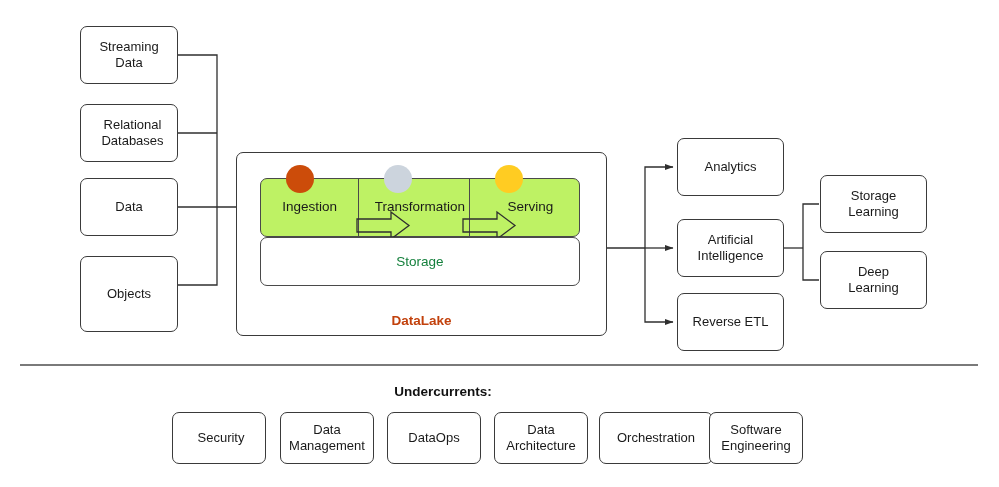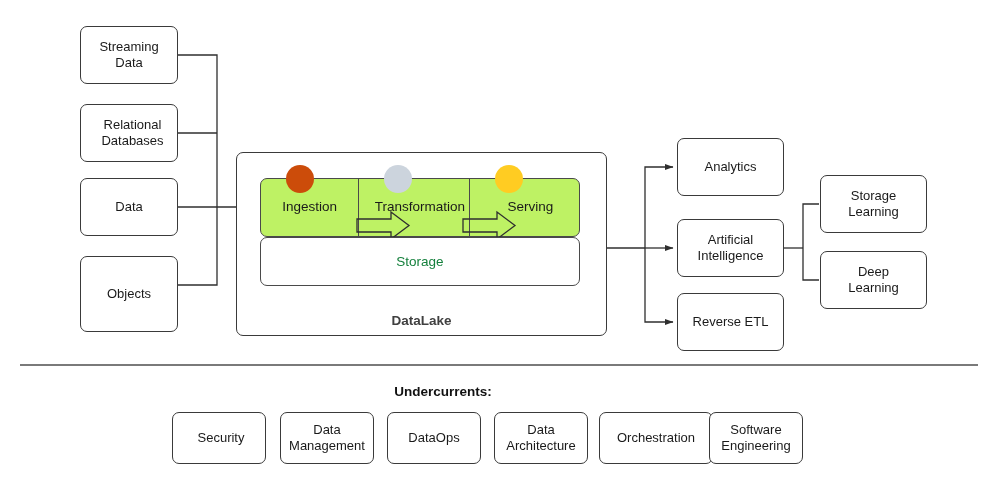--- a/index.html
+++ b/index.html
@@ -44,21 +44,21 @@
     border: 1.3px solid #3a3a3a;
     border-radius: 7px;
     background: #ffffff;
   }
   .lake-label {
     position: absolute;
     width: 100%;
     text-align: center;
     font-size: 13.5px;
     font-weight: bold;
-    color: #404040;
+    color: #c2410c;
   }
 
   
   .pipeline {
     position: absolute;
     box-sizing: border-box;
     border: 1.3px solid #4a4a4a;
     border-radius: 7px;
     background: #bef264;
     display: flex;

